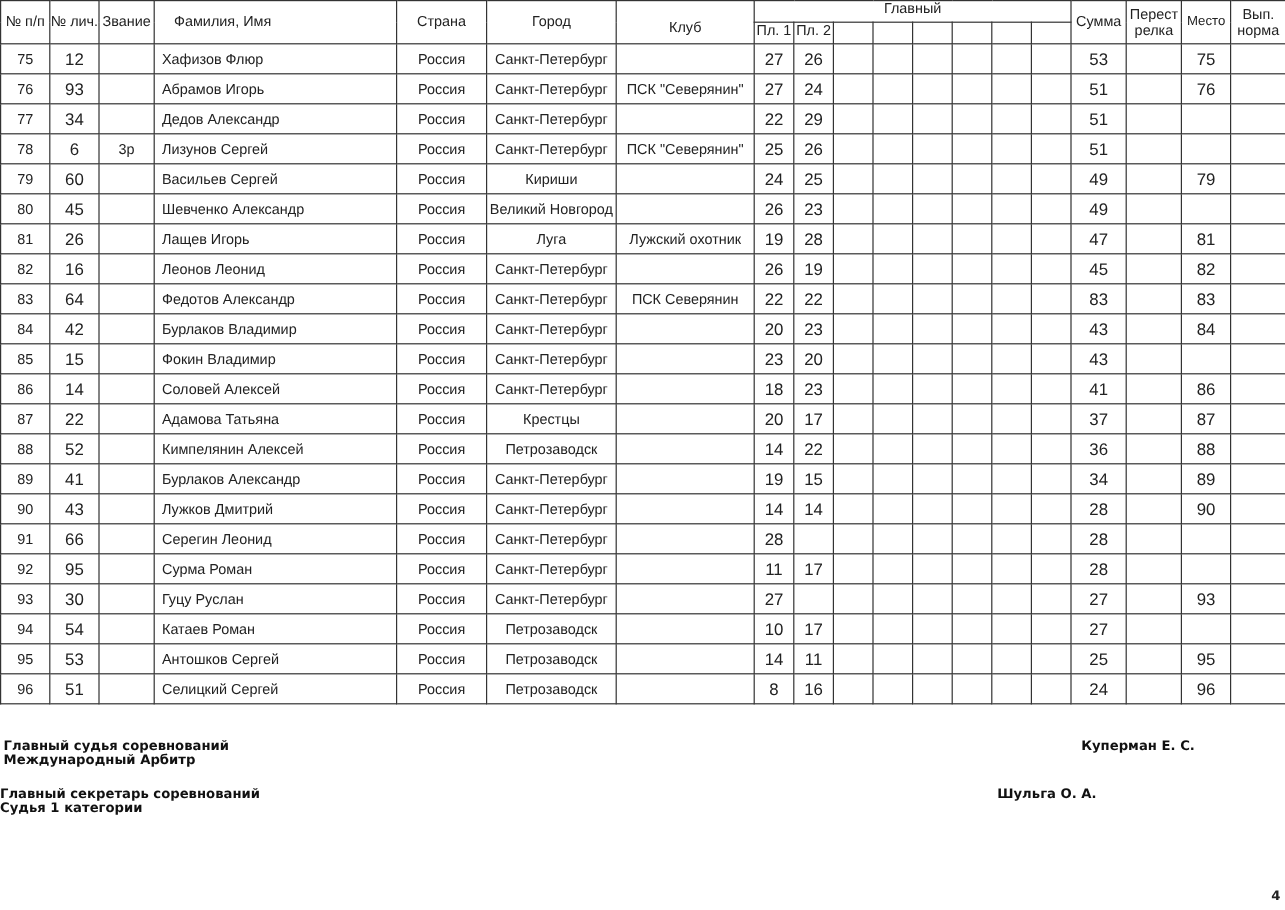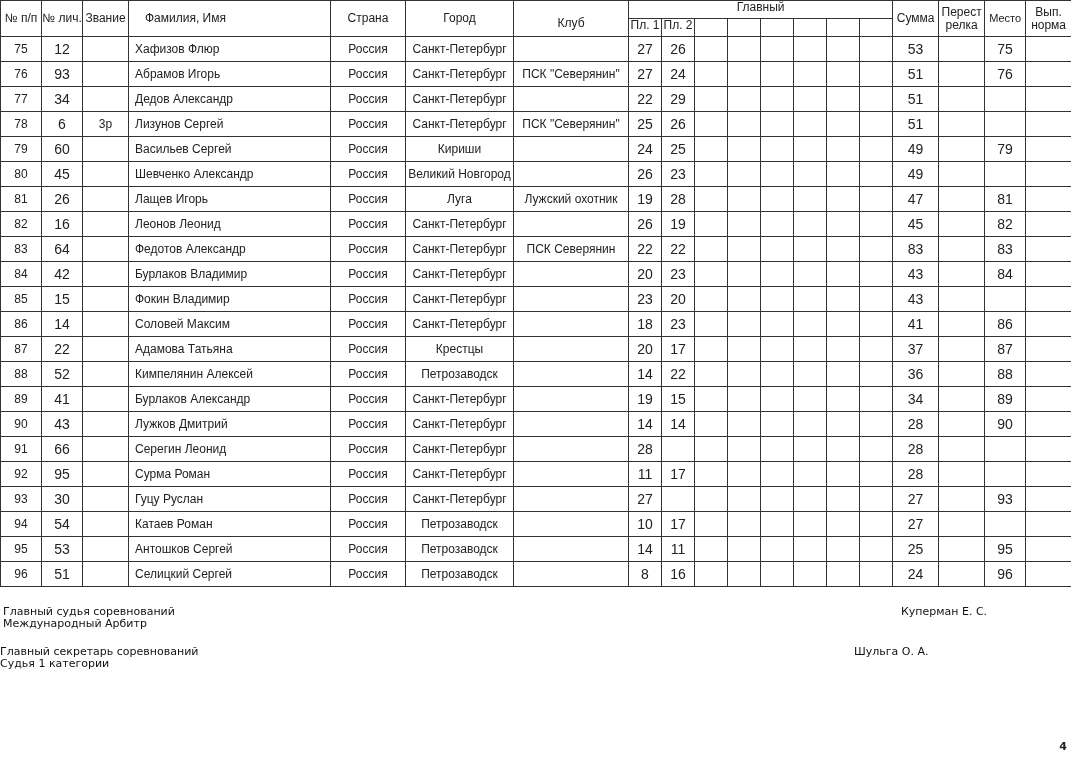--- a/index.html
+++ b/index.html
@@ -6,21 +6,21 @@
   body { width:1071px; height:758px; position:relative; overflow:hidden; font-family:"Liberation Sans", sans-serif; color:#222; }
   table.results { position:absolute; left:0; top:0; border-collapse:collapse; table-layout:fixed; width:1071px; }
   table.results td, table.results th { border:1px solid #333; padding:0; font-weight:normal; font-size:12px; overflow:hidden; white-space:nowrap; }
   table.results th { font-size:12px; line-height:13px; text-align:center; vertical-align:middle; }
   table.results tbody td { height:24px; font-size:12px; text-align:center; }
   table.results tbody td.num { font-size:14px; }
   table.results tbody td.name { text-align:left; padding-left:6px; }
   table.results tbody td.club { font-size:12px; }
   .sub { height:17px; font-size:12px; line-height:11px; vertical-align:top !important; }
   .grouphead { height:18px; }
-  .footer { position:absolute; font-family:"DejaVu Sans", sans-serif; font-weight:normal; font-size:11px; line-height:12px; color:#111; }
+  .footer { position:absolute; font-family:"DejaVu Sans", sans-serif; font-weight:bold; font-size:11px; line-height:12px; color:#111;margin-top:10px; }
   .pagenum { position:absolute; right:4px; top:740px; font-family:"DejaVu Sans", sans-serif; font-weight:bold; font-size:11px; }
 </style>
 </head>
 <body>
 
 <table class="results">
   <colgroup>
     <col style="width:41px">
       <col style="width:41px">
       <col style="width:46px">
@@ -296,21 +296,21 @@
         <td></td>
         <td class="num">43</td>
         <td></td>
         <td class="num"></td>
         <td></td>
       </tr>
       <tr>
         <td>86</td>
         <td class="num">14</td>
         <td></td>
-        <td class="name">Соловей Максим</td>
+        <td class="name">Соловей Алексей</td>
         <td>Россия</td>
         <td>Санкт-Петербург</td>
         <td class="club"></td>
         <td class="num">18</td>
         <td class="num">23</td>
         <td></td>
         <td></td>
         <td></td>
         <td></td>
         <td></td>
@@ -536,15 +536,15 @@
 <div class="footer" style="left:3px;top:606px">
   <div>Главный судья соревнований</div>
   <div>Международный Арбитр</div>
 </div>
 <div class="footer" style="left:901px;top:606px">Куперман Е. С.</div>
 
 <div class="footer" style="left:0;top:646px">
   <div>Главный секретарь соревнований</div>
   <div>Судья 1 категории</div>
 </div>
-<div class="footer" style="left:854px;top:646px">Шульга О. А.</div>
+<div class="footer" style="left:831px;top:646px">Шульга О. А.</div>
 
 <div class="pagenum">4</div>
 
 </body></html>

